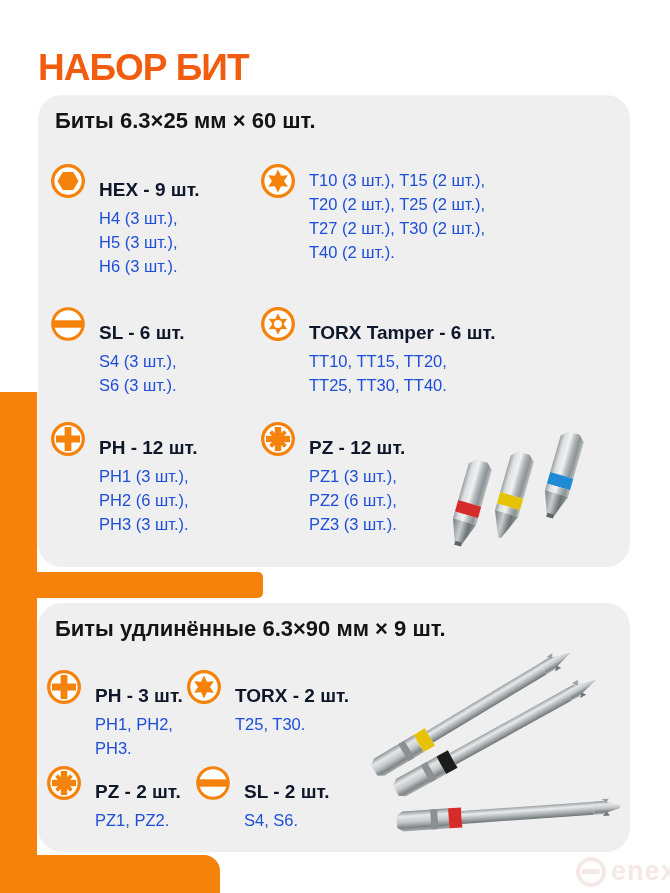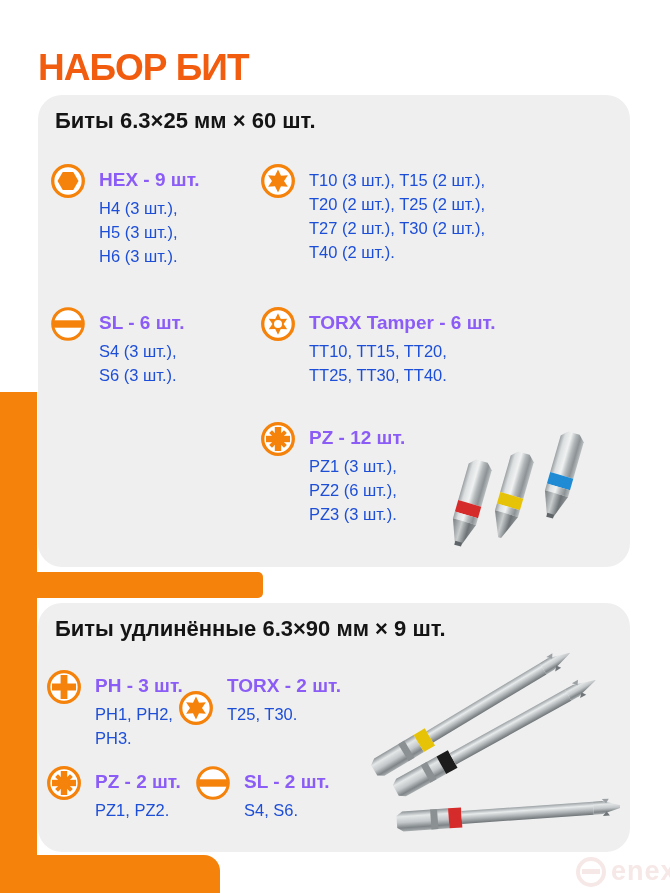--- a/index.html
+++ b/index.html
@@ -17,21 +17,21 @@
     color:#f25c0e;letter-spacing:-1px;white-space:nowrap;
   }
 
   .card{position:absolute;left:38px;width:592px;background:#efefef;border-radius:24px;}
   .card-1{top:95px;height:472px;}
   .card-2{top:603px;height:249px;}
   .card-title{position:absolute;left:17px;top:13px;font-size:22px;font-weight:bold;color:#141414;white-space:nowrap;}
 
   .item{position:absolute;display:flex;align-items:flex-start;gap:13px;}
   .item svg.spec-icon{width:36px;height:36px;flex:none;}
-  .item .heading{font-size:19px;font-weight:bold;color:#8b5cf6;margin-top:6px;white-space:nowrap;}
+  .item .heading{font-size:19px;font-weight:bold;color:#0f172a;margin-top:16px;white-space:nowrap;}
   .item .lines{font-size:16.5px;line-height:24px;color:#1d4ed8;margin-top:5px;white-space:pre-line;}
 
   .photo{position:absolute;}
   .photo-short{left:395px;top:300px;}
   .photo-long{left:330px;top:45px;}
 
   .watermark{
     position:absolute;left:576px;top:856px;display:flex;align-items:center;gap:5px;
     color:#f6e8e6;font-weight:bold;font-size:27px;letter-spacing:1px;
   }
@@ -135,20 +135,33 @@
       <circle cx="18" cy="18" r="4" fill="#ffffff"></circle>
       <circle cx="18" cy="18" r="15.3" fill="none" stroke="#f5820a" stroke-width="3.3"></circle>
     </svg>
     <div class="itext">
       <div class="heading">TORX Tamper - 6 шт.</div>
       <div class="lines">TT10, TT15, TT20,
 TT25, TT30, TT40.</div>
     </div>
   </div>
 
+  <div class="item" style="left:12px;top:326px;">
+    <svg class="spec-icon" viewBox="0 0 36 36">
+      <circle cx="18" cy="18" r="15.3" fill="#ffffff"></circle>
+      <path d="M14.6 6 h6.8 v8.6 H30 v6.8 H21.4 V30 h-6.8 V21.4 H6 v-6.8 h8.6 Z" fill="#f5820a"></path>
+      <circle cx="18" cy="18" r="15.3" fill="none" stroke="#f5820a" stroke-width="3.3"></circle>
+    </svg>
+    <div class="itext">
+      <div class="heading">PH - 12 шт.</div>
+      <div class="lines">PH1 (3 шт.),
+PH2 (6 шт.),
+PH3 (3 шт.).</div>
+    </div>
+  </div>
 
   <div class="item" style="left:222px;top:326px;">
     <svg class="spec-icon" viewBox="0 0 36 36">
       <circle cx="18" cy="18" r="15.3" fill="#ffffff"></circle>
       <g transform="rotate(45 18 18)" fill="#f5820a">
         <rect x="16" y="7.5" width="4" height="21"></rect>
         <rect x="7.5" y="16" width="21" height="4"></rect>
       </g>
       <g fill="#f5820a">
         <rect x="14.8" y="6" width="6.4" height="24"></rect>
@@ -197,21 +210,21 @@
       <path d="M14.6 6 h6.8 v8.6 H30 v6.8 H21.4 V30 h-6.8 V21.4 H6 v-6.8 h8.6 Z" fill="#f5820a"></path>
       <circle cx="18" cy="18" r="15.3" fill="none" stroke="#f5820a" stroke-width="3.3"></circle>
     </svg>
     <div class="itext">
       <div class="heading">PH - 3 шт.</div>
       <div class="lines">PH1, PH2,
 PH3.</div>
     </div>
   </div>
 
-  <div class="item" style="left:140px;top:66px;align-items:flex-end;">
+  <div class="item" style="left:148px;top:66px;">
     <svg class="spec-icon" viewBox="0 0 36 36">
       <circle cx="18" cy="18" r="15.3" fill="#ffffff"></circle>
       <polygon points="18,6.5 21,12.8 27.9,12.25 24,18 27.9,23.75 21,23.2 18,29.5 15,23.2 8.1,23.75 12,18 8.1,12.25 15,12.8" fill="#f5820a"></polygon>
       <circle cx="18" cy="18" r="15.3" fill="none" stroke="#f5820a" stroke-width="3.3"></circle>
     </svg>
     <div class="itext">
       <div class="heading">TORX - 2 шт.</div>
       <div class="lines">T25, T30.</div>
     </div>
   </div>

